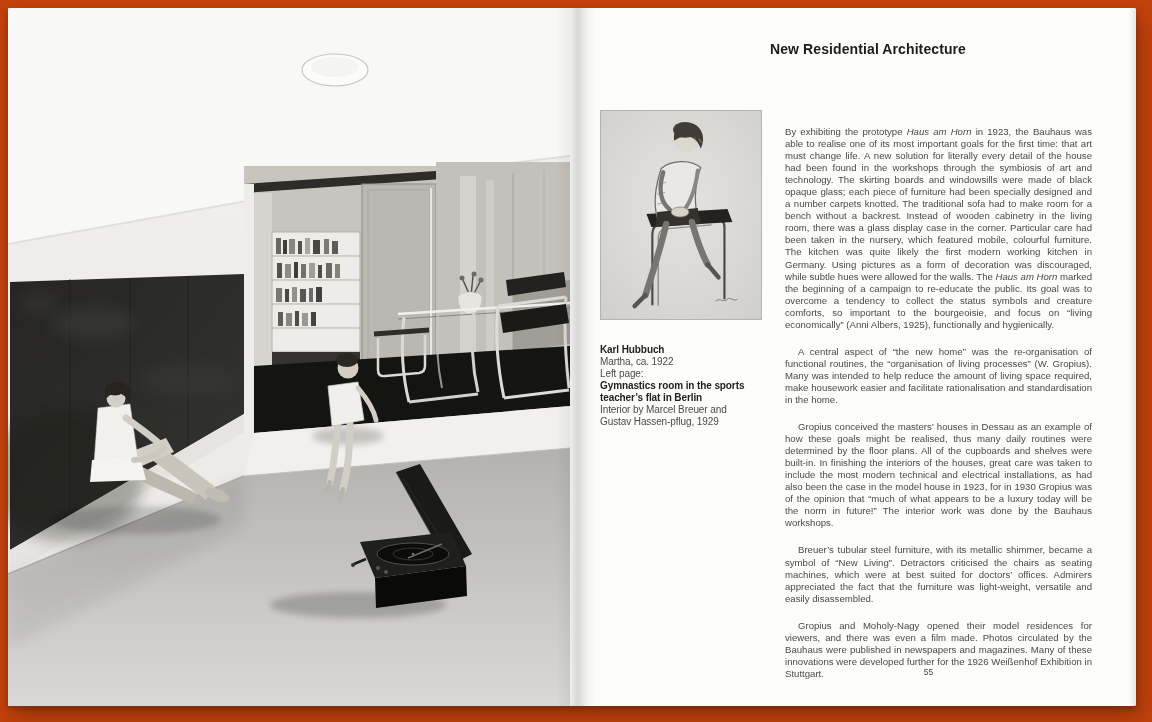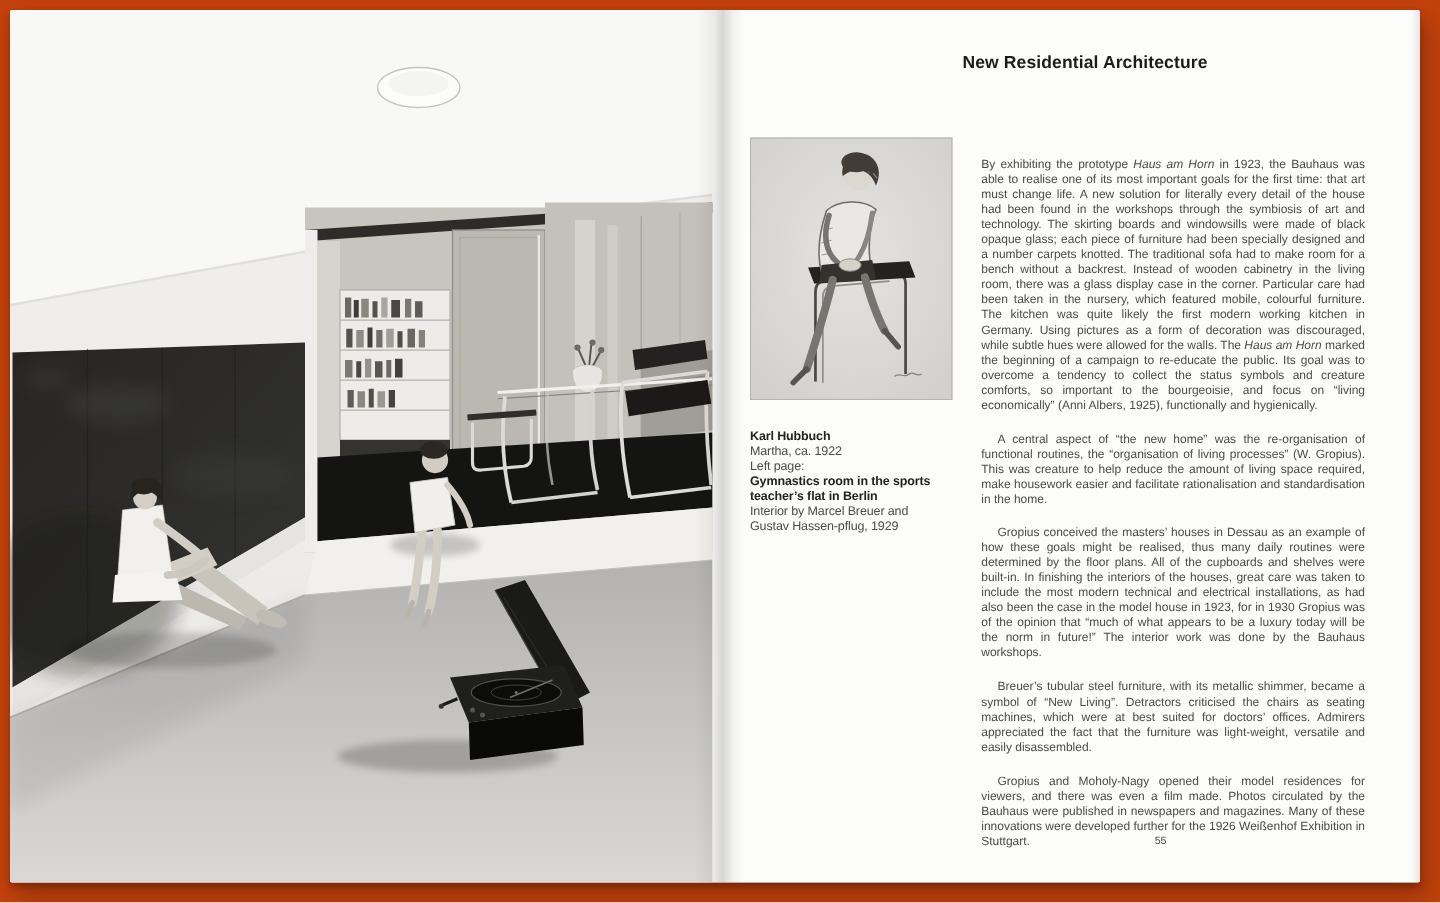--- a/index.html
+++ b/index.html
@@ -263,21 +263,21 @@
       <div class="caption">
         <div class="cap-bold">Karl Hubbuch</div>
         <div class="cap">Martha, ca. 1922</div>
         <div class="cap cap-gap">Left page:</div>
         <div class="cap-bold">Gymnastics room in the sports teacher’s flat in Berlin</div>
         <div class="cap">Interior by Marcel Breuer and Gustav Hassen-pflug, 1929</div>
       </div>
 
       <div class="body-col" lang="en">
         <p><span>By exhibiting the prototype </span><span style="font-style: italic;">Haus am Horn</span><span> in 1923, the Bauhaus was able to realise one of its most important goals for the first time: that art must change life. A new solution for literally every detail of the house had been found in the workshops through the symbiosis of art and technology. The skirting boards and windowsills were made of black opaque glass; each piece of furniture had been specially designed and a number carpets knotted. The traditional sofa had to make room for a bench without a backrest. Instead of wooden cabinetry in the living room, there was a glass display case in the corner. Particular care had been taken in the nursery, which featured mobile, colourful furniture. The kitchen was quite likely the first modern working kitchen in Germany. Using pictures as a form of decoration was discouraged, while subtle hues were allowed for the walls. The </span><span style="font-style: italic;">Haus am Horn</span><span> marked the beginning of a campaign to re-educate the public. Its goal was to overcome a tendency to collect the status symbols and creature comforts, so important to the bourgeoisie, and focus on “living economically” (Anni Albers, 1925), functionally and hygienically.</span></p>
-        <p class="ind"><span>A central aspect of “the new home” was the re-organisation of functional routines, the “organisation of living processes” (W. Gropius). This was creature to help reduce the amount of living space required, make housework easier and facilitate rationalisation and standardisation in the home.</span></p>
+        <p class="ind"><span>A central aspect of “the new home” was the re-organisation of functional routines, the “organisation of living processes” (W. Gropius). Many was intended to help reduce the amount of living space required, make housework easier and facilitate rationalisation and standardisation in the home.</span></p>
         <p class="ind"><span>Gropius conceived the masters’ houses in Dessau as an example of how these goals might be realised, thus many daily routines were determined by the floor plans. All of the cupboards and shelves were built-in. In finishing the interiors of the houses, great care was taken to include the most modern technical and electrical installations, as had also been the case in the model house in 1923, for in 1930 Gropius was of the opinion that “much of what appears to be a luxury today will be the norm in future!” The interior work was done by the Bauhaus workshops.</span></p>
         <p class="ind"><span>Breuer’s tubular steel furniture, with its metallic shimmer, became a symbol of “New Living”. Detractors criticised the chairs as seating machines, which were at best suited for doctors’ offices. Admirers appreciated the fact that the furniture was light-weight, versatile and easily disassembled.</span></p>
         <p class="ind"><span>Gropius and Moholy-Nagy opened their model residences for viewers, and there was even a film made. Photos circulated by the Bauhaus were published in newspapers and magazines. Many of these innovations were developed further for the 1926 Weißenhof Exhibition in Stuttgart.</span></p>
       </div>
 
       <div class="folio">55</div>
     </div>
 
     <div class="gutter"></div>
   </div>

